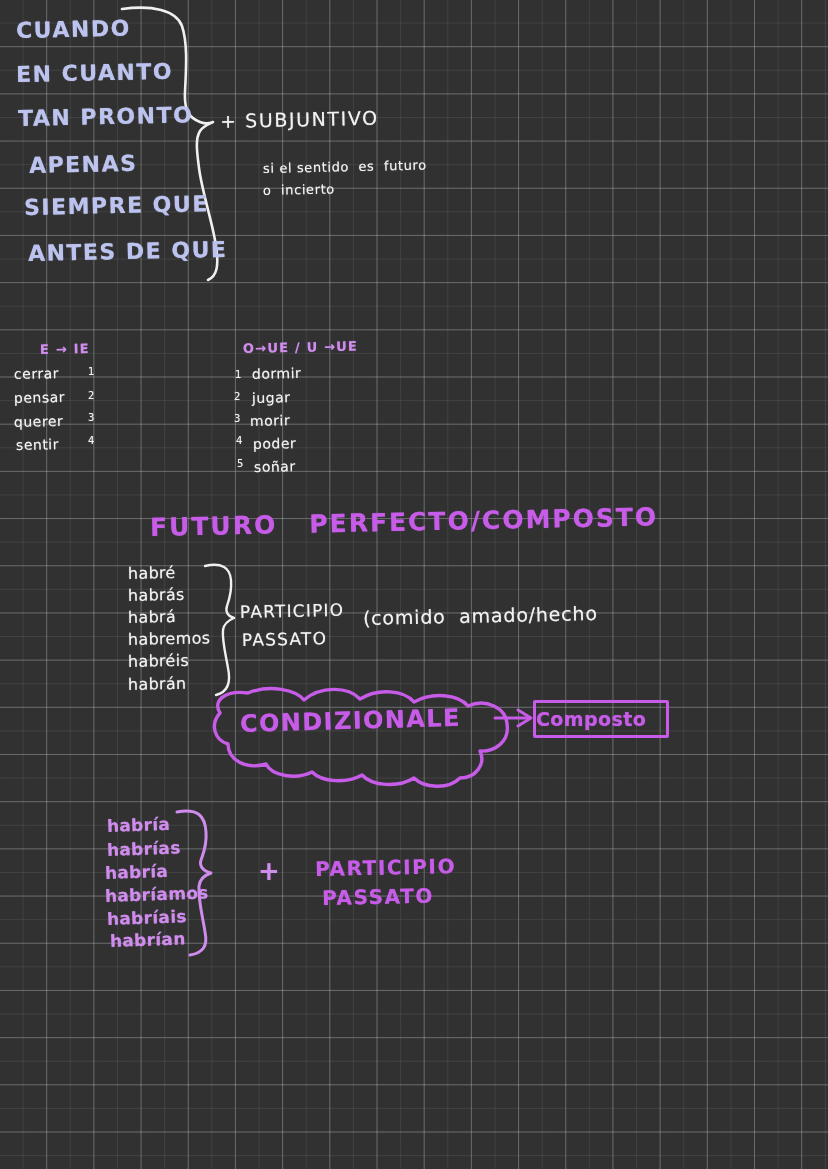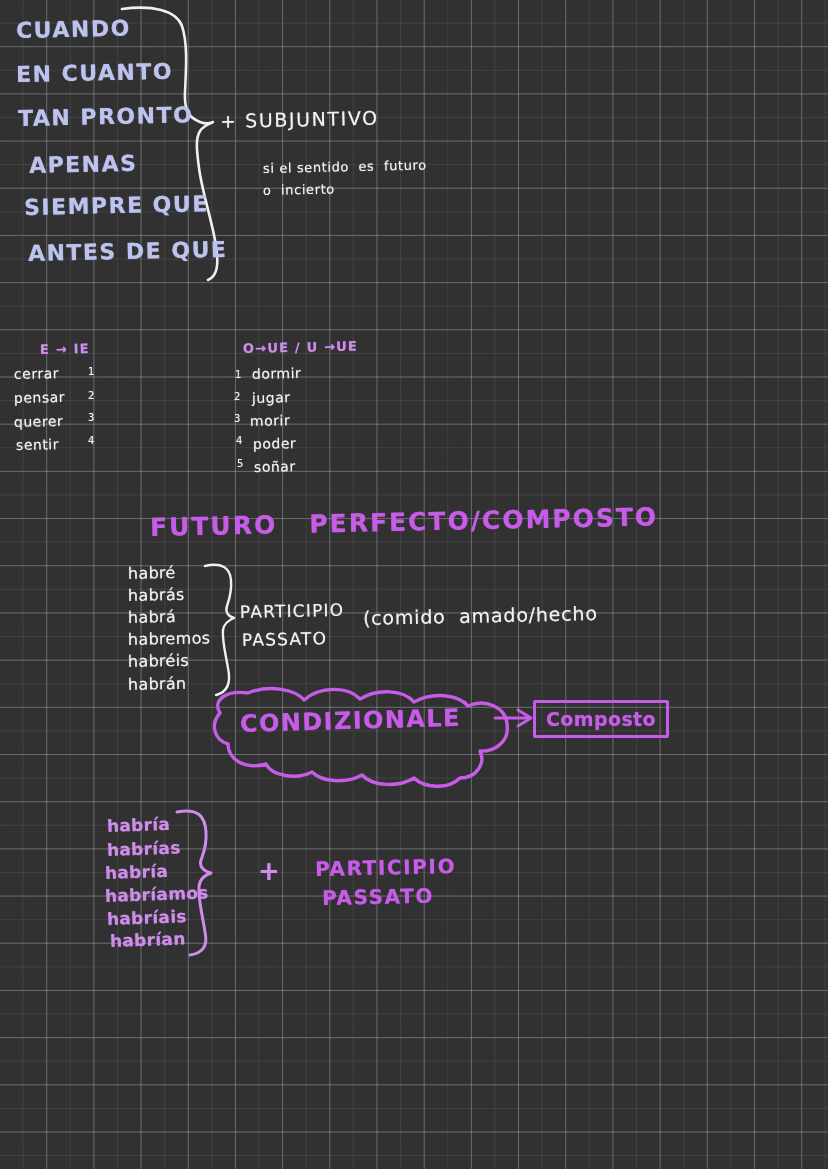--- a/index.html
+++ b/index.html
@@ -84,21 +84,21 @@
   .plus-big { font-size: 26px; }
 
   
   .composto-box {
     position: absolute;
     border: 3px solid #c75ce8;
     border-radius: 2px;
     box-sizing: border-box;
     display: flex;
     align-items: center;
-    justify-content: center;
+    justify-content: flex-start;
   }
   .composto-label {
     font-size: 19px;
     letter-spacing: 0.4px;
   }
 
   svg.overlay {
     position: absolute;
     left: 0; top: 0;
     width: 828px;

